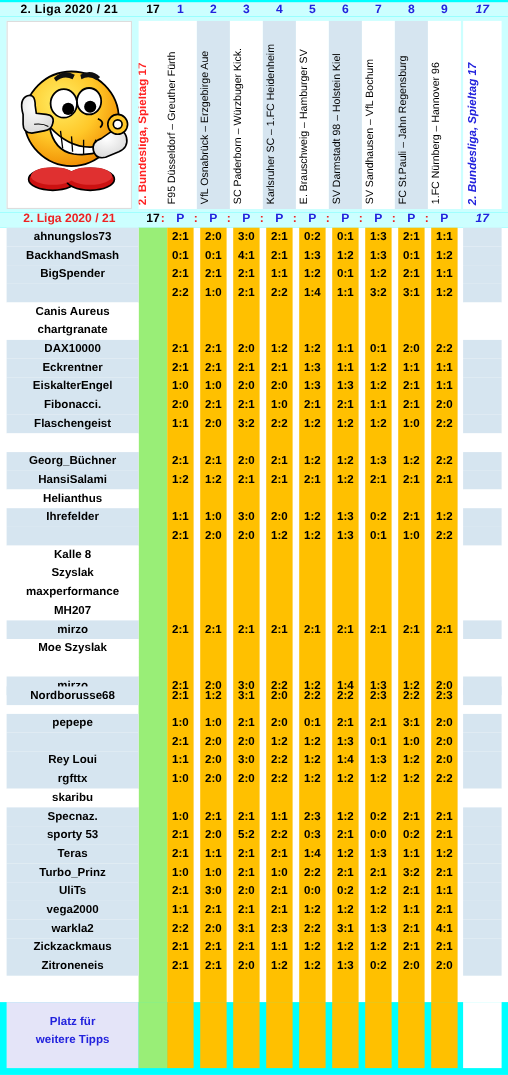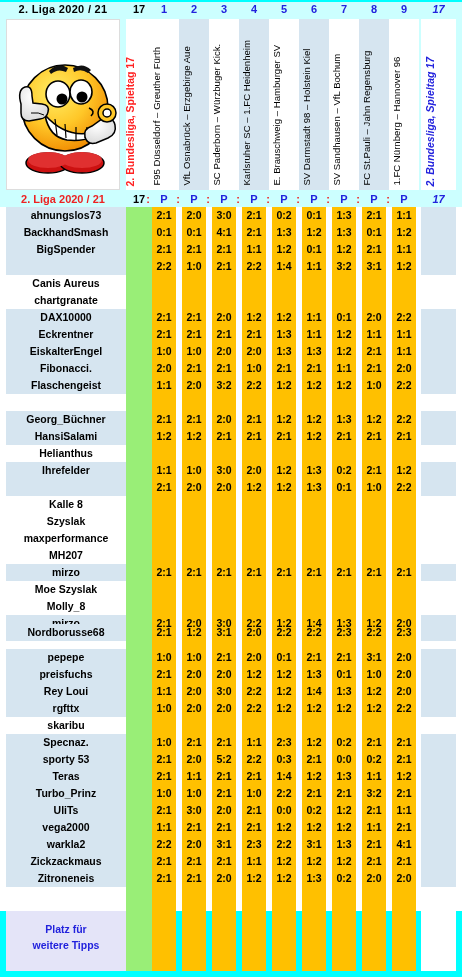--- a/index.html
+++ b/index.html
@@ -658,21 +658,20 @@
           <div class="cell" style="left: 212px; width: 24px;"></div>
           <div class="cell" style="left: 242px; width: 24px;"></div>
           <div class="cell" style="left: 272px; width: 24px;"></div>
           <div class="cell" style="left: 302px; width: 24px;"></div>
           <div class="cell" style="left: 332px; width: 24px;"></div>
           <div class="cell" style="left: 362px; width: 24px;"></div>
           <div class="cell" style="left: 392px; width: 24px;"></div>
         </div>
         <div class="row" style="top: 391px;">
           <div class="rshade white" style="left: 6px; width: 120px;"></div>
-          <div class="rname">Molly_8</div>
           <div class="rightshade white"></div>
           <div class="cell" style="left: 152px; width: 24px;"></div>
           <div class="cell" style="left: 182px; width: 24px;"></div>
           <div class="cell" style="left: 212px; width: 24px;"></div>
           <div class="cell" style="left: 242px; width: 24px;"></div>
           <div class="cell" style="left: 272px; width: 24px;"></div>
           <div class="cell" style="left: 302px; width: 24px;"></div>
           <div class="cell" style="left: 332px; width: 24px;"></div>
           <div class="cell" style="left: 362px; width: 24px;"></div>
           <div class="cell" style="left: 392px; width: 24px;"></div>
@@ -714,21 +713,20 @@
           <div class="cell" style="left: 212px; width: 24px;">2:1</div>
           <div class="cell" style="left: 242px; width: 24px;">2:0</div>
           <div class="cell" style="left: 272px; width: 24px;">0:1</div>
           <div class="cell" style="left: 302px; width: 24px;">2:1</div>
           <div class="cell" style="left: 332px; width: 24px;">2:1</div>
           <div class="cell" style="left: 362px; width: 24px;">3:1</div>
           <div class="cell" style="left: 392px; width: 24px;">2:0</div>
         </div>
         <div class="row" style="top: 459px;">
           <div class="rshade" style="left: 6px; width: 120px;"></div>
-          <div class="rname">preisfuchs</div>
           <div class="rightshade"></div>
           <div class="cell" style="left: 152px; width: 24px;">2:1</div>
           <div class="cell" style="left: 182px; width: 24px;">2:0</div>
           <div class="cell" style="left: 212px; width: 24px;">2:0</div>
           <div class="cell" style="left: 242px; width: 24px;">1:2</div>
           <div class="cell" style="left: 272px; width: 24px;">1:2</div>
           <div class="cell" style="left: 302px; width: 24px;">1:3</div>
           <div class="cell" style="left: 332px; width: 24px;">0:1</div>
           <div class="cell" style="left: 362px; width: 24px;">1:0</div>
           <div class="cell" style="left: 392px; width: 24px;">2:0</div>

